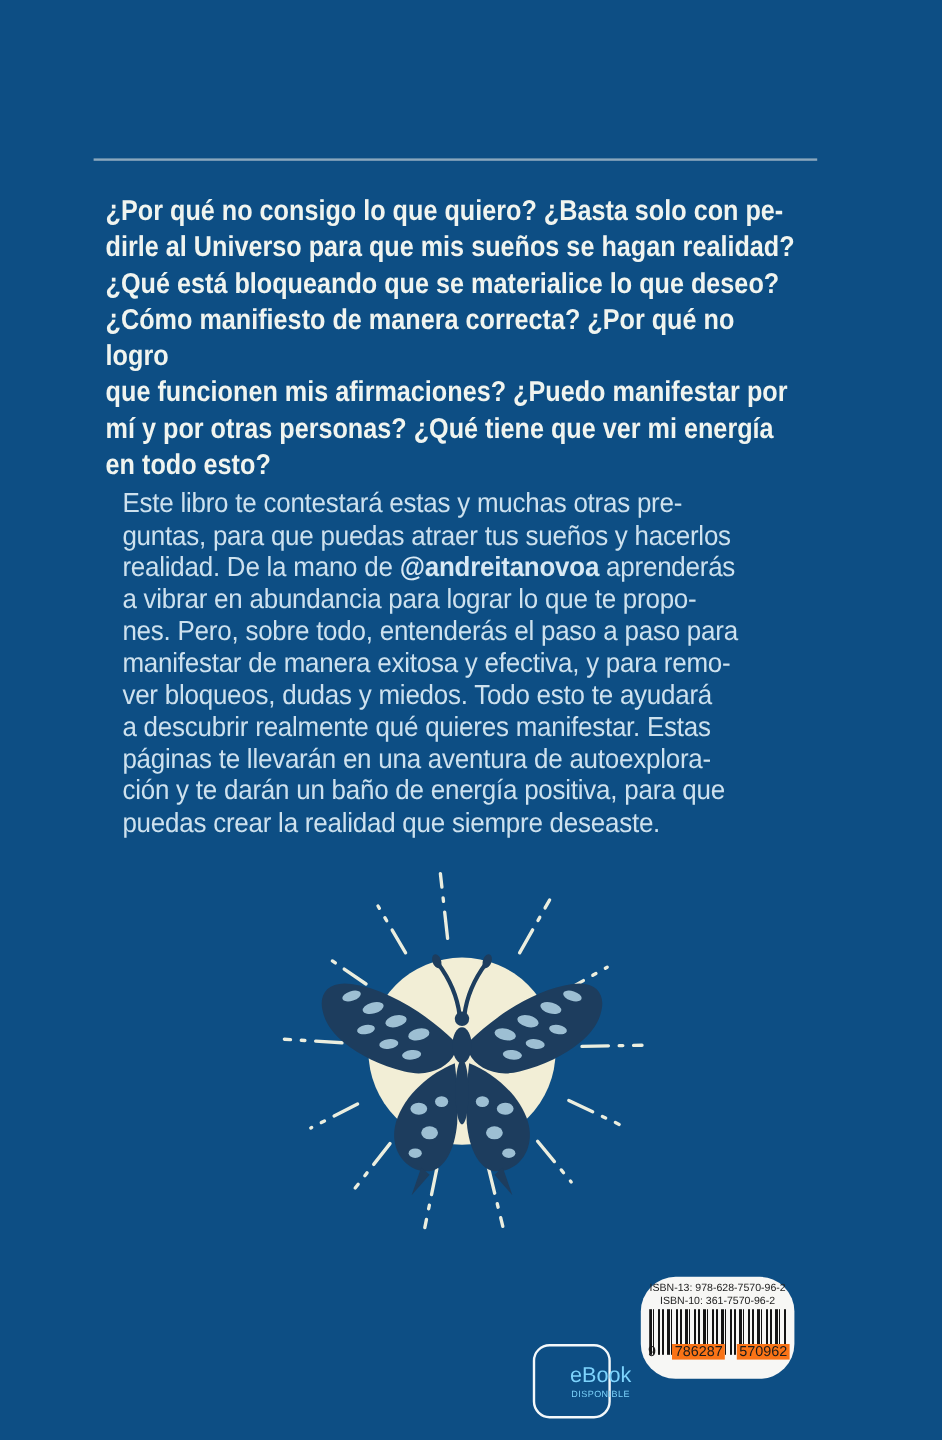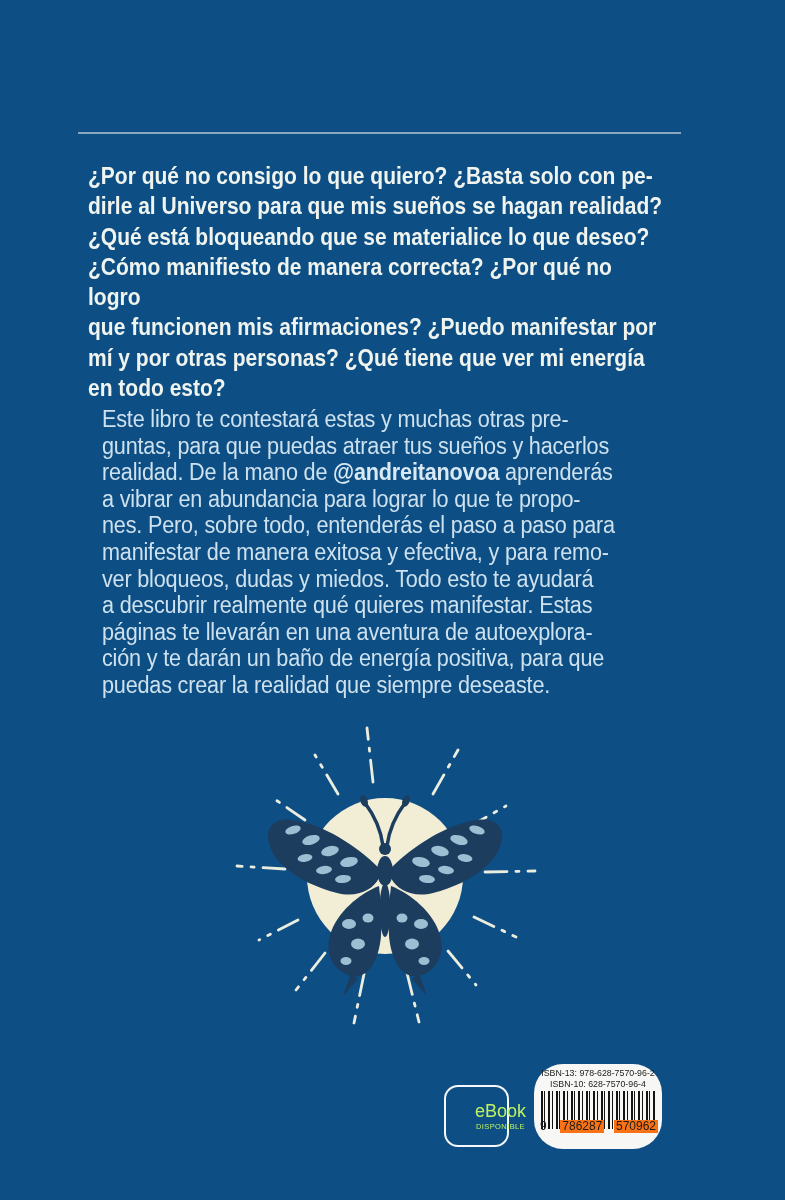--- a/index.html
+++ b/index.html
@@ -36,25 +36,25 @@
     position:absolute;left:70px;top:1096px;
     font-size:28px;font-weight:500;letter-spacing:11px;
     color:#eef3f6;
   }
   .website{
     position:absolute;left:71px;top:1131px;
     font-size:21.5px;font-weight:400;letter-spacing:0.4px;
     color:#e6eef4;
   }
   .ebook-badge{
-    position:absolute;left:444px;top:1085px;width:65px;height:62px;
+    position:absolute;left:444px;top:1120px;width:65px;height:62px;
     border:2.5px solid #f4f8fa;border-radius:14px;
     box-sizing:border-box;
     display:flex;flex-direction:column;align-items:center;justify-content:center;
-    color:#bef264;
+    color:#7dd3fc;
     padding-left:48px;
   }
   .ebook-title{font-size:18px;font-weight:500;line-height:19px;}
   .ebook-sub{font-size:7.5px;font-weight:400;letter-spacing:0.4px;margin-top:1px;}
   .barcode{
     position:absolute;left:534px;top:1064px;width:128px;height:85px;
     background:#f7f7f5;
     box-sizing:border-box;
     padding:4px 6px 3px 6px;
     display:flex;flex-direction:column;
@@ -194,21 +194,21 @@
 
 
 
   <div class="ebook-badge">
     <div class="ebook-title">eBook</div>
     <div class="ebook-sub">DISPONIBLE</div>
   </div>
 
   <div class="barcode">
     <div class="isbn-line">ISBN-13: 978-628-7570-96-2</div>
-    <div class="isbn-line">ISBN-10: 628-7570-96-4</div>
+    <div class="isbn-line">ISBN-10: 361-7570-96-2</div>
     <div class="bars"></div>
     <div class="barcode-digits">
       <span class="lead">9</span>
       <span>786287</span>
       <span>570962</span>
     </div>
   </div>
 
 </div>
 

